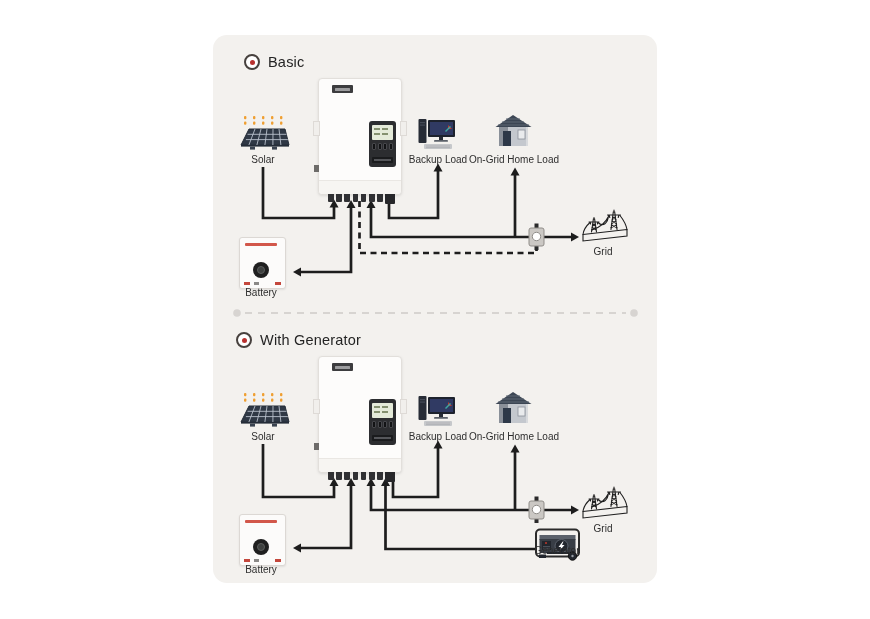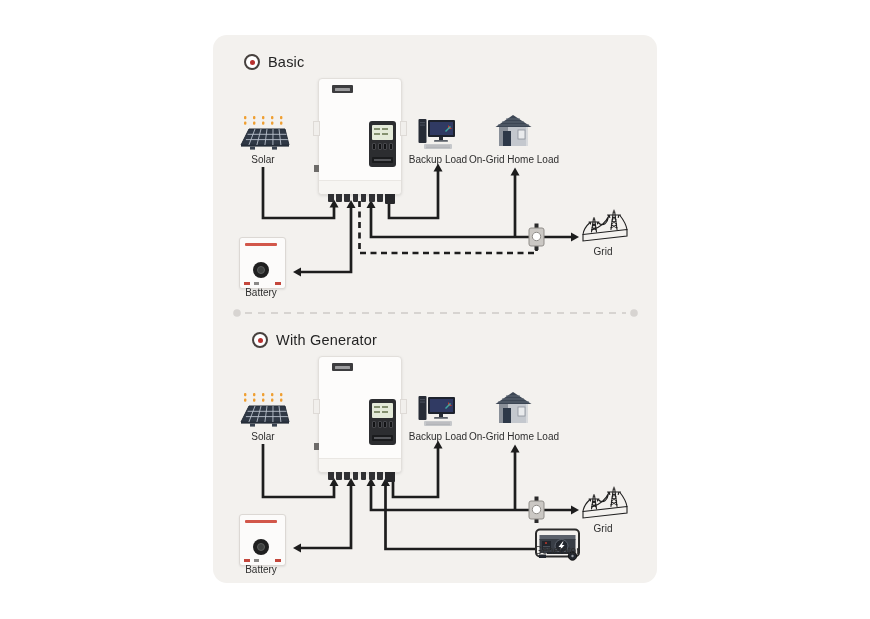--- a/index.html
+++ b/index.html
@@ -281,21 +281,21 @@
 
   <div class="battery" style="left:239px;top:237px;">
     <div class="bat-stripe"></div>
     <div class="bat-knob"></div>
     <div class="bat-tag-l"></div>
     <div class="bat-foot"></div>
     <div class="bat-tag-r"></div>
   </div>
   <div class="lbl" style="left:261px;top:287px;">Battery</div>
 
-  <div class="hdr" style="left:252px;top:332px;align-items:flex-end;">
+  <div class="hdr" style="left:236px;top:332px;align-items:flex-end;">
     <span class="bullseye"></span>
     <span class="hdr-text">With Generator</span>
   </div>
 
   <div class="node" style="left:236px;top:392px;width:54px;height:38px;">
     <svg viewBox="0 0 54 38">
         <use href="#sym-solar"></use>
       </svg>
   </div>
   <div class="lbl" style="left:263px;top:431px;">Solar</div>

